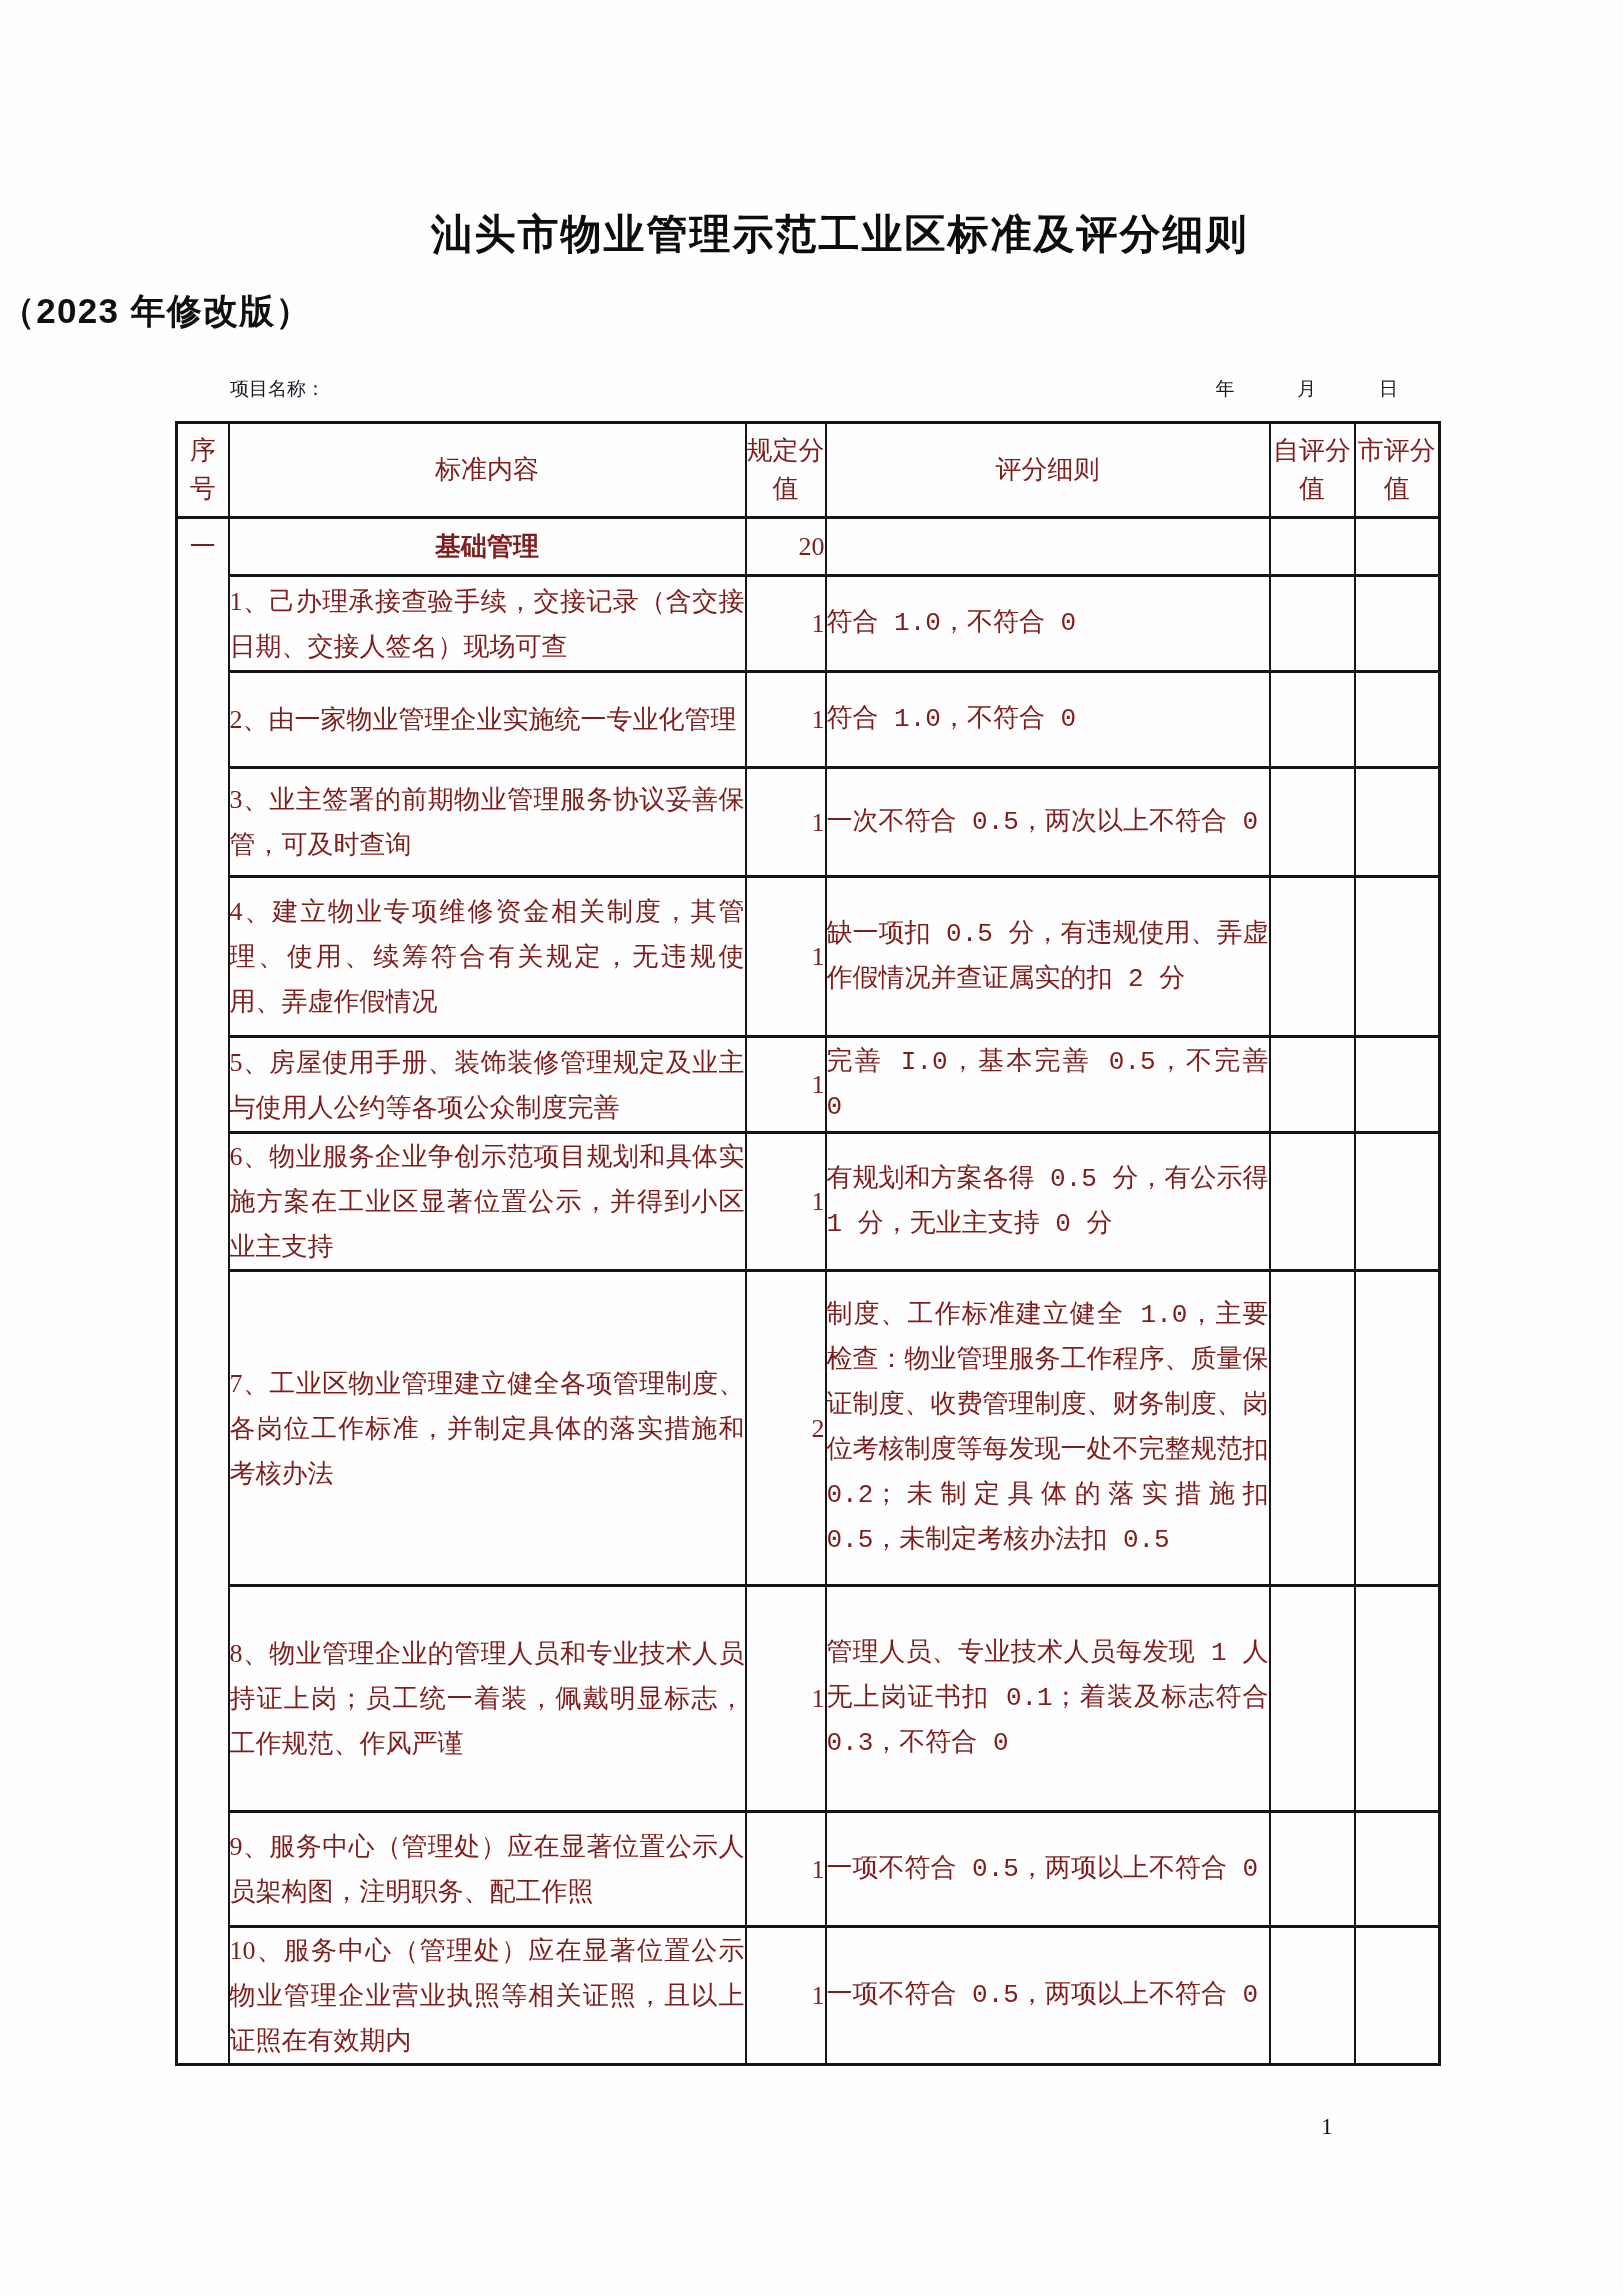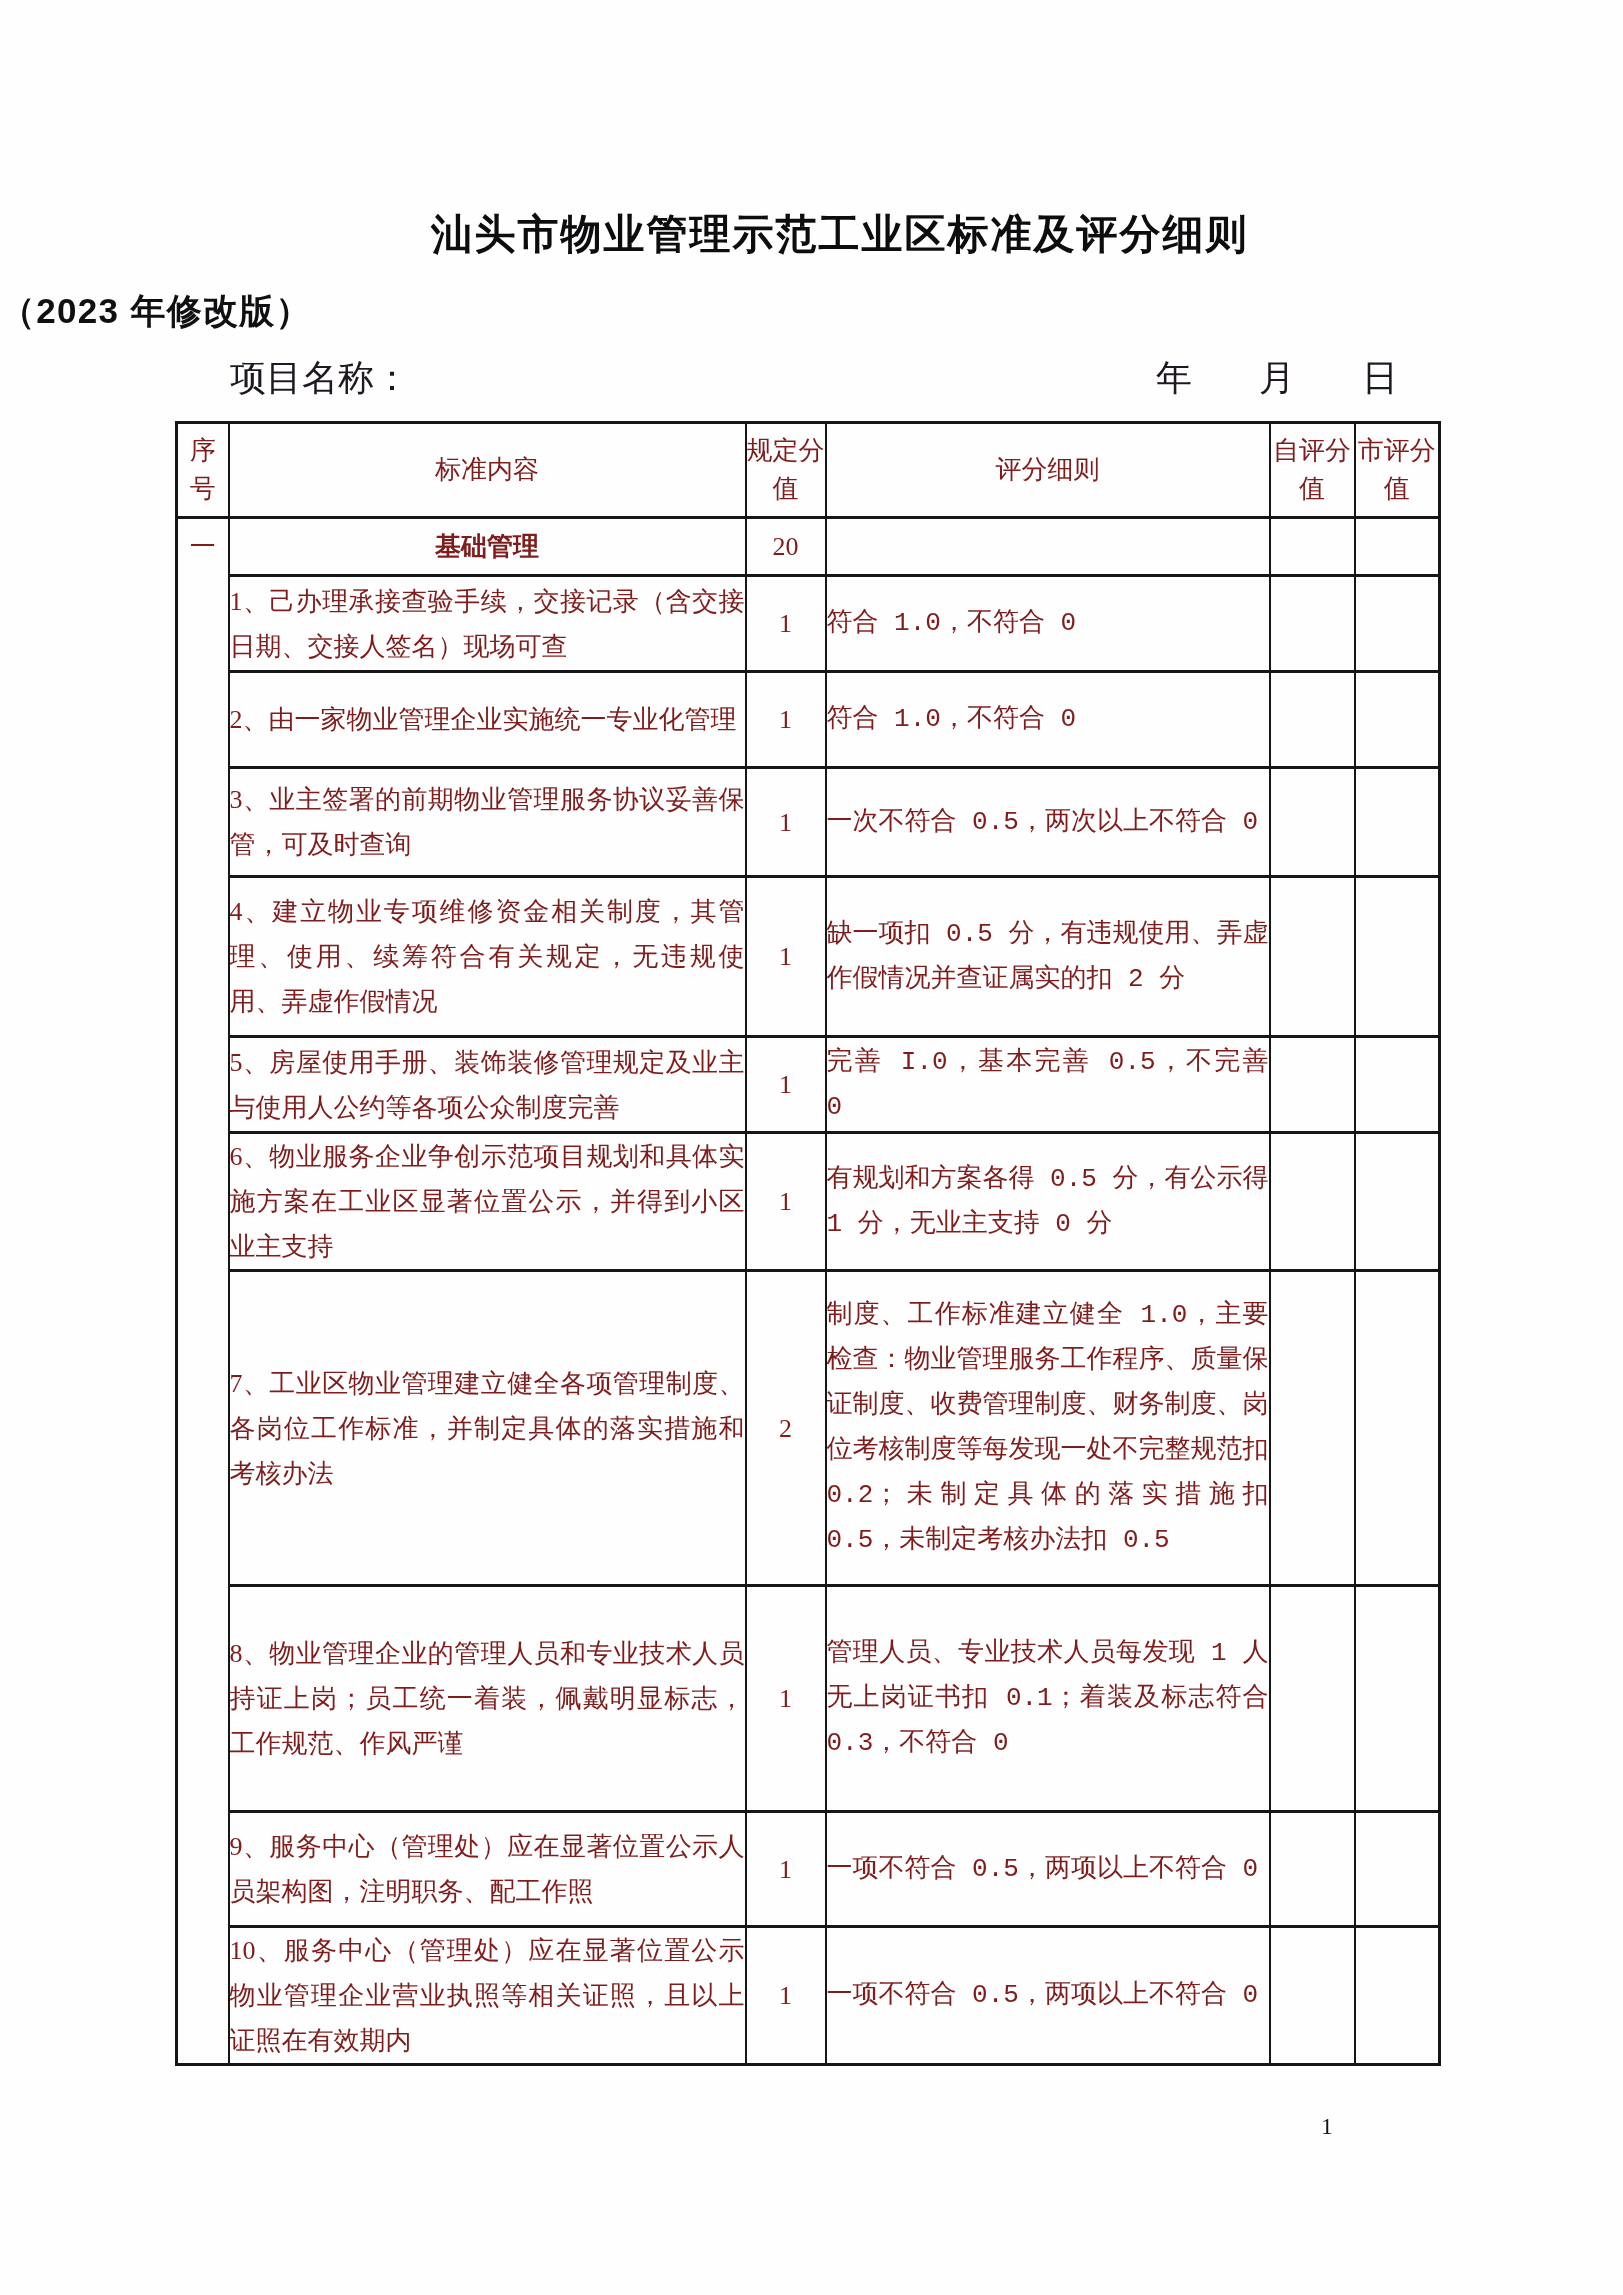--- a/index.html
+++ b/index.html
@@ -37,25 +37,25 @@
     margin: 0;
     text-align: left;
     font-family: "Liberation Sans", "DejaVu Sans", sans-serif;
     font-size: 35px;
     font-weight: 600;
     letter-spacing: 1.3px;
     color: #101013;
   }
   .meta-row {
     position: absolute;
-    top: 359px;
+    top: 369px;
     left: 230px;
     right: 226px;
     height: 39px;
-    font-size: 36px;
+    font-size: 19px;
     line-height: 39px;
   }
   .project-label { float: left; }
   .date-group { float: right; }
   .date-group span { margin-left: 58px; }
   .date-group span:first-child { margin-left: 0; }
 
   table.score-table {
     position: absolute;
     top: 421px;
@@ -94,21 +94,21 @@
     vertical-align: middle;
     line-height: 45px;
     padding: 0 9.2px;
   }
   td.cell-content.section {
     text-align: center;
     font-weight: 700;
     padding: 0;
   }
   td.cell-score {
-    text-align: center;
+    text-align: right;
     vertical-align: middle;
     line-height: 39px;
   }
   td.cell-detail {
     text-align: justify;
     text-justify: inter-ideograph;
     vertical-align: middle;
     line-height: 45px;
     padding: 0 9.8px;
     font-family: Liberation Mono, monospace;

